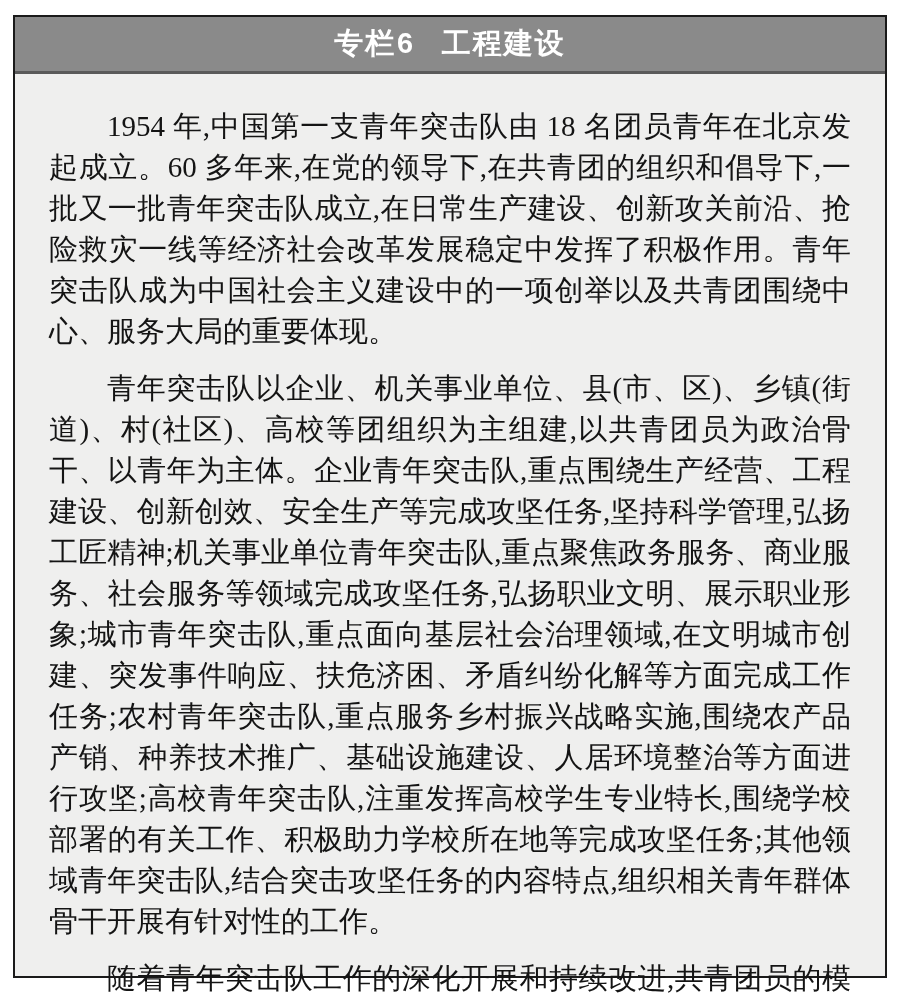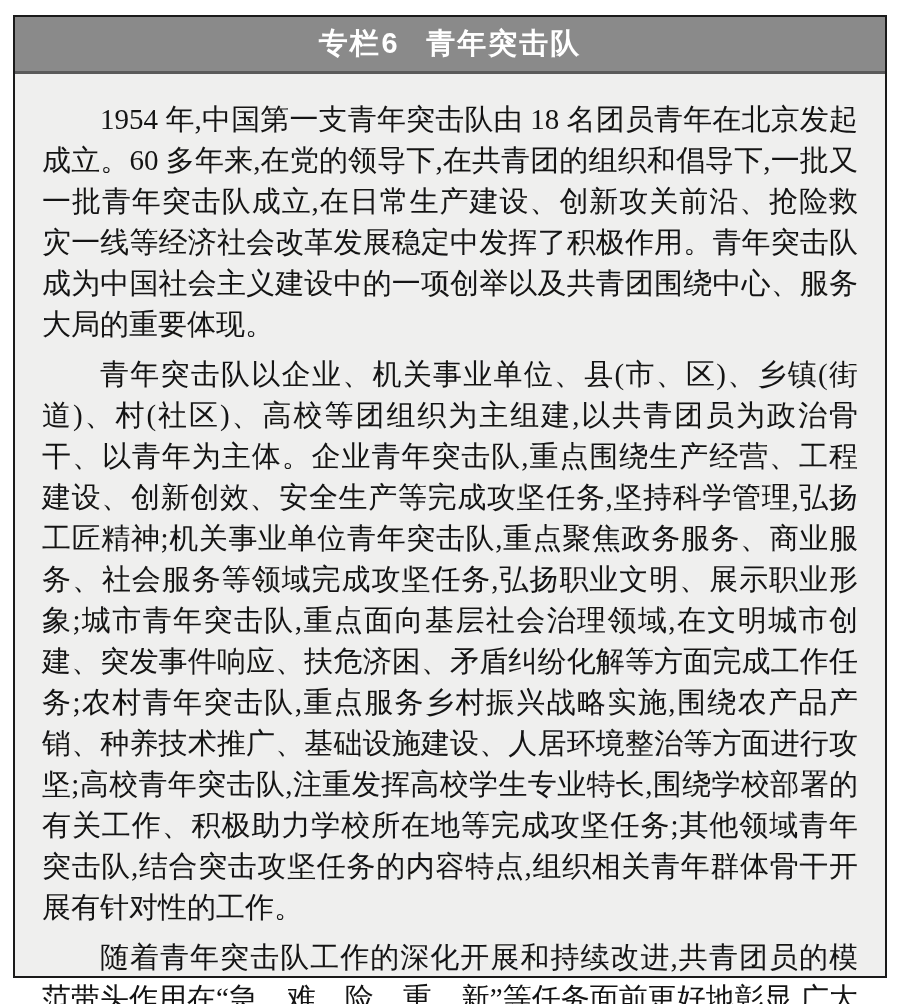--- a/index.html
+++ b/index.html
@@ -42,32 +42,32 @@
   }
   .panel-body {
     box-sizing: border-box;
     padding: 16px 18px 0 18px;
     color: #141414;
     font-size: 29px;
     line-height: 41px;
     text-align: justify;
   }
   .panel-body p {
-    margin: 9px;
+    margin: 16px;
     text-indent: 2em;
   }
 </style>
 </head>
 <body>
 
 <div class="page">
   <div class="panel">
     <div class="panel-header">
       <span>专栏6</span>
-      <span>青年突击队</span>
+      <span>工程建设</span>
     </div>
     <div class="panel-body">
       <p>1954 年,中国第一支青年突击队由 18 名团员青年在北京发起成立。60 多年来,在党的领导下,在共青团的组织和倡导下,一批又一批青年突击队成立,在日常生产建设、创新攻关前沿、抢险救灾一线等经济社会改革发展稳定中发挥了积极作用。青年突击队成为中国社会主义建设中的一项创举以及共青团围绕中心、服务大局的重要体现。</p>
       <p>青年突击队以企业、机关事业单位、县(市、区)、乡镇(街道)、村(社区)、高校等团组织为主组建,以共青团员为政治骨干、以青年为主体。企业青年突击队,重点围绕生产经营、工程建设、创新创效、安全生产等完成攻坚任务,坚持科学管理,弘扬工匠精神;机关事业单位青年突击队,重点聚焦政务服务、商业服务、社会服务等领域完成攻坚任务,弘扬职业文明、展示职业形象;城市青年突击队,重点面向基层社会治理领域,在文明城市创建、突发事件响应、扶危济困、矛盾纠纷化解等方面完成工作任务;农村青年突击队,重点服务乡村振兴战略实施,围绕农产品产销、种养技术推广、基础设施建设、人居环境整治等方面进行攻坚;高校青年突击队,注重发挥高校学生专业特长,围绕学校部署的有关工作、积极助力学校所在地等完成攻坚任务;其他领域青年突击队,结合突击攻坚任务的内容特点,组织相关青年群体骨干开展有针对性的工作。</p>
       <p>随着青年突击队工作的深化开展和持续改进,共青团员的模范带头作用在“急、难、险、重、新”等任务面前更好地彰显,广大青年在经济社会发展中为国家和人民奋斗拼搏的自觉性、坚定性进一步提升。</p>
     </div>
   </div>
 </div>
 
 </body></html>

